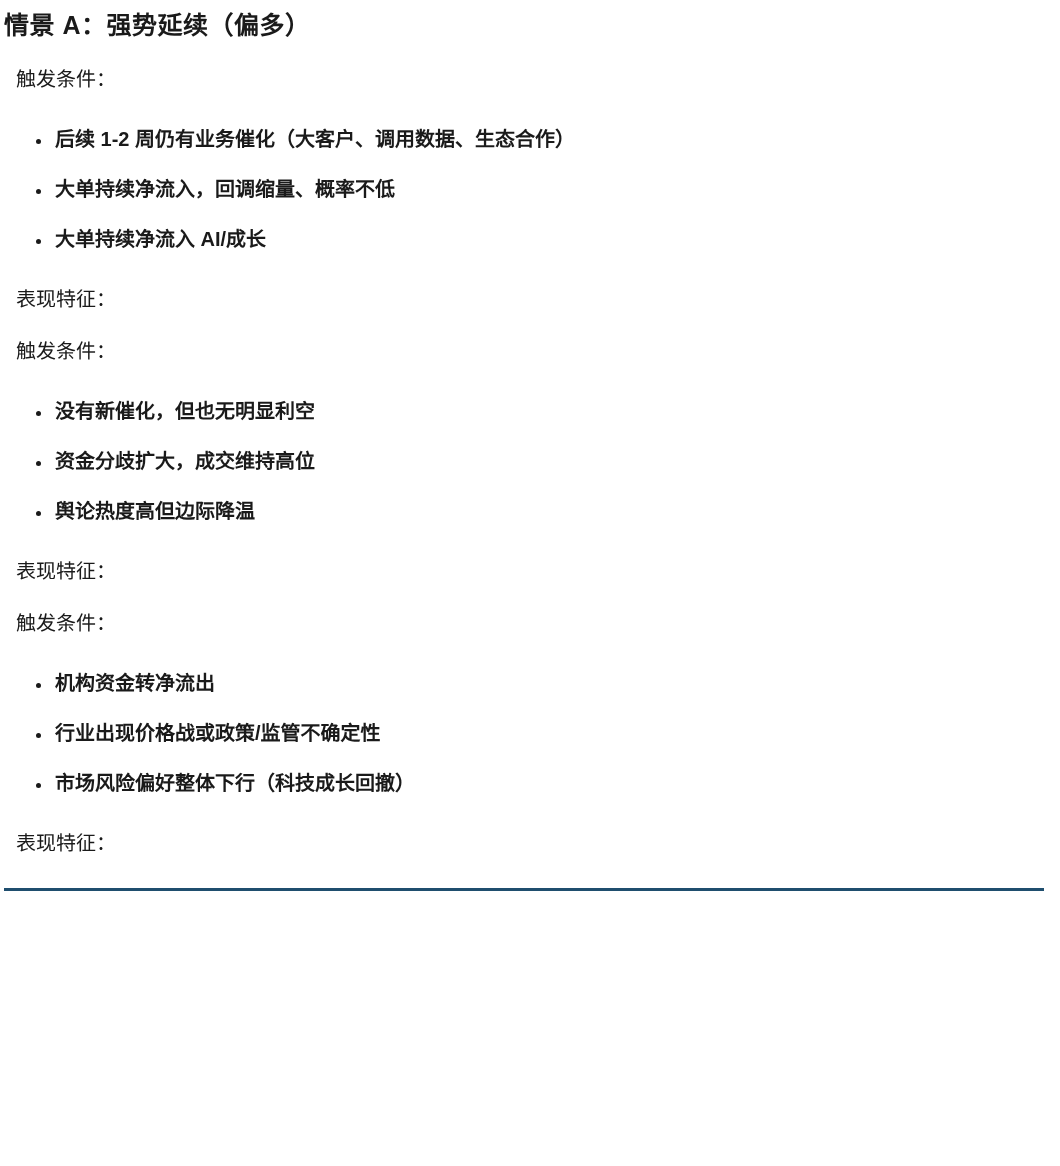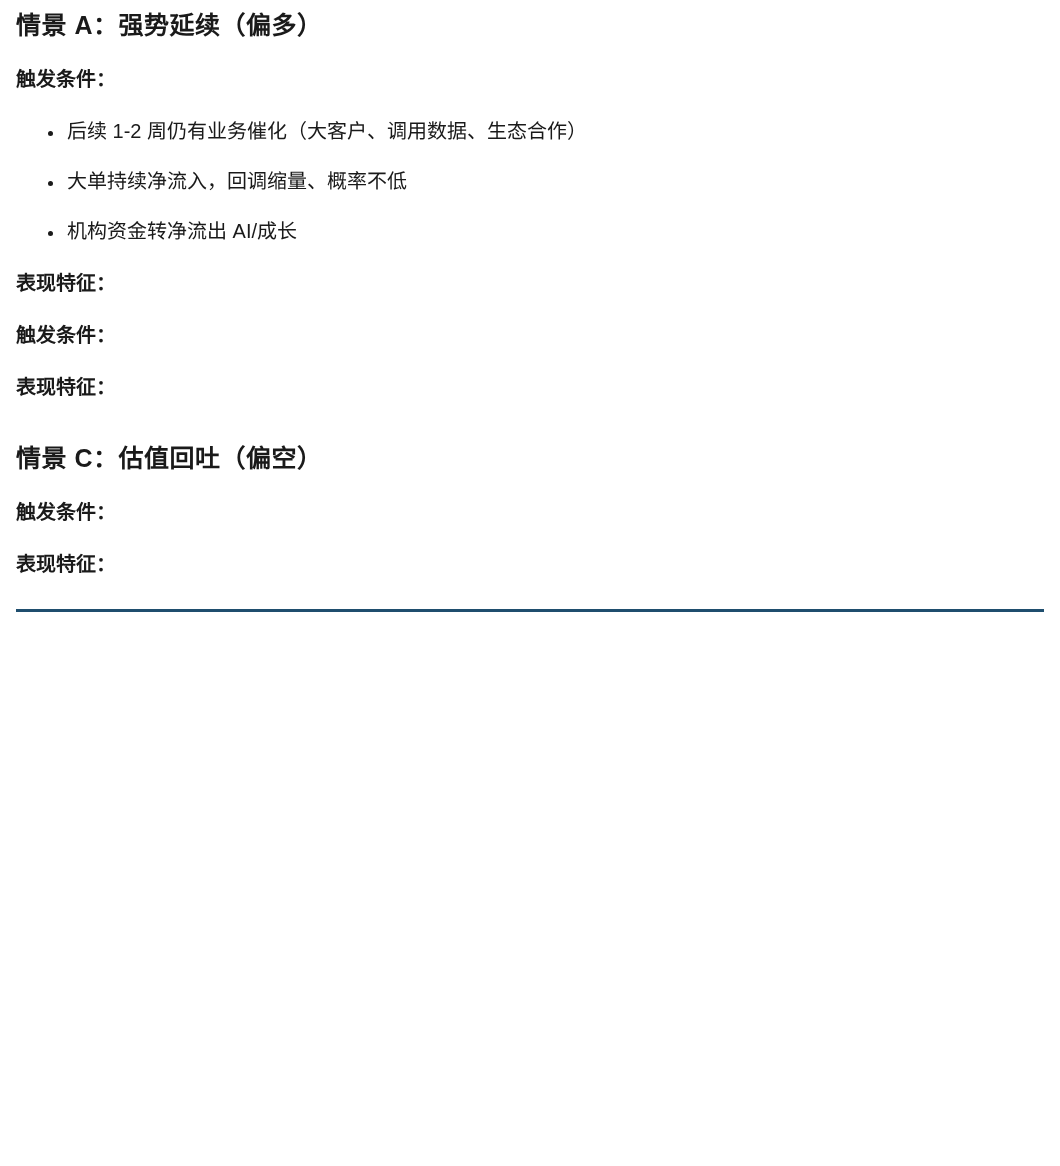--- a/index.html
+++ b/index.html
@@ -13,42 +13,43 @@
     padding: 0;
     background: var(--bg-color);
   }
   body {
     width: 1060px;
     min-height: 1166px;
     font-family: "Liberation Sans", "DejaVu Sans", sans-serif;
     color: var(--text-color);
   }
   .doc {
-    padding: 0 16px 10px 16px;
+    padding: 0 16px 10px 4px;
   }
   .section-heading {
     font-size: 25px;
     line-height: 32px;
     font-weight: 700;
     margin: 40px 0 23px 0;
     letter-spacing: 0.5px;
   }
   .section:first-child .section-heading {
     margin-top: 9px;
   }
   .para-label {
     font-size: 20px;
     line-height: 30px;
-    margin: 22px 0;
-    font-weight: 700;
+    margin: 22px 12px;
+    font-weight: 400;
   }
   .bullet-list {
-    margin: 22px 0;
+    margin: 30px 0;
     padding-left: 48px;
     list-style: disc;
+    font-weight: bold;
   }
   .bullet-item {
     font-size: 20px;
     line-height: 30px;
     margin: 0 0 20px 0;
     padding-left: 3px;
   }
   .bullet-item::marker {
     font-size: 16px;
   }
@@ -62,31 +63,40 @@
 <body>
 
 <div class="doc">
 
   <section class="section">
     <h2 class="section-heading">情景 A：强势延续（偏多）</h2>
     <p class="para-label">触发条件：</p>
     <ul class="bullet-list">
       <li class="bullet-item">后续 1-2 周仍有业务催化（大客户、调用数据、生态合作）</li>
       <li class="bullet-item">大单持续净流入，回调缩量、概率不低</li>
-      <li class="bullet-item">机构资金转净流出 AI/成长</li>
+      <li class="bullet-item">大单持续净流入 AI/成长</li>
     </ul>
     <p class="para-label">表现特征：</p>
   </section>
 
   <section class="section">
     <p class="para-label">触发条件：</p>
+    <ul class="bullet-list">
+      <li class="bullet-item">没有新催化，但也无明显利空</li>
+      <li class="bullet-item">资金分歧扩大，成交维持高位</li>
+      <li class="bullet-item">舆论热度高但边际降温</li>
+    </ul>
     <p class="para-label">表现特征：</p>
   </section>
 
   <section class="section">
-    <h2 class="section-heading">情景 C：估值回吐（偏空）</h2>
     <p class="para-label">触发条件：</p>
+    <ul class="bullet-list">
+      <li class="bullet-item">机构资金转净流出</li>
+      <li class="bullet-item">行业出现价格战或政策/监管不确定性</li>
+      <li class="bullet-item">市场风险偏好整体下行（科技成长回撤）</li>
+    </ul>
     <p class="para-label">表现特征：</p>
   </section>
 
   <hr class="divider">
 
 </div>
 
 </body></html>

